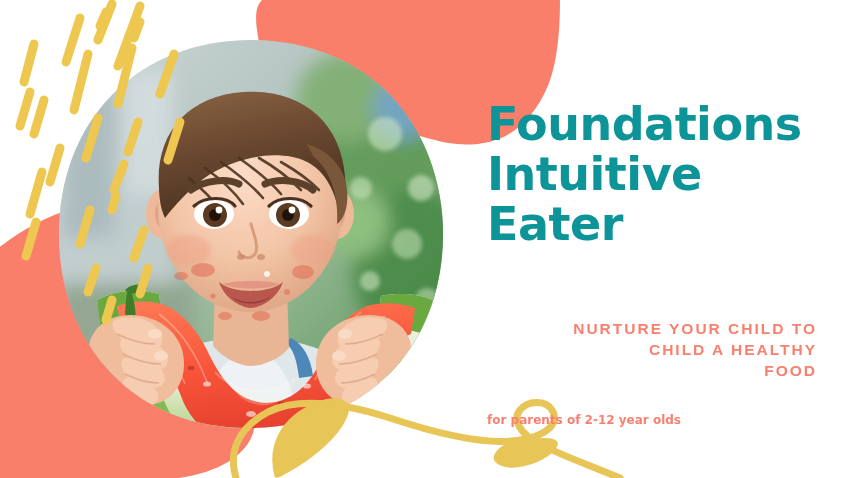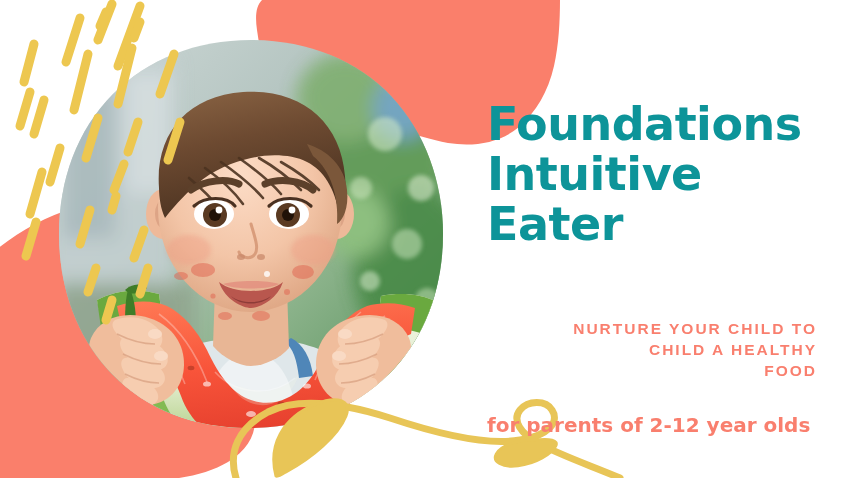--- a/index.html
+++ b/index.html
@@ -53,21 +53,21 @@
     color:#f97f6e;
     letter-spacing:2.0px;
     white-space:nowrap;
     font-family:"Liberation Sans", sans-serif;
   }
 
   
   #tagline{
     position:absolute;
     left:487px;top:413px;
-    font-size:20px;
+    font-size:12px;
     font-weight:bold;
     color:#f97f6e;
     letter-spacing:0px;
     white-space:nowrap;
     font-family:"DejaVu Sans", sans-serif;
   }
 </style>
 </head>
 <body>
 

